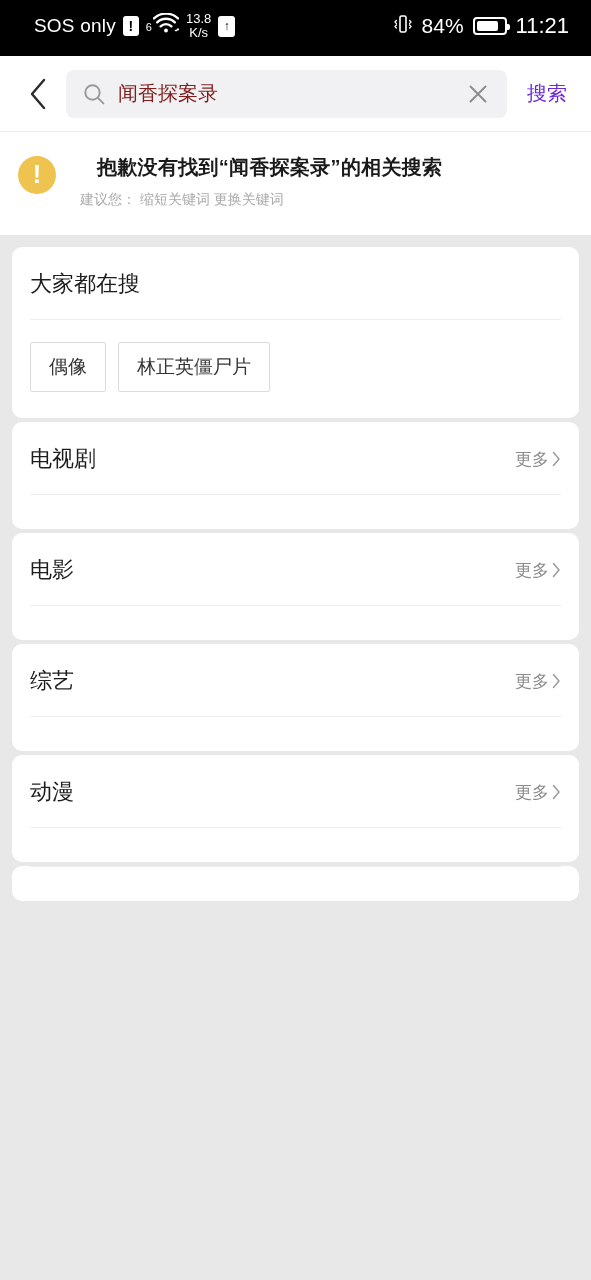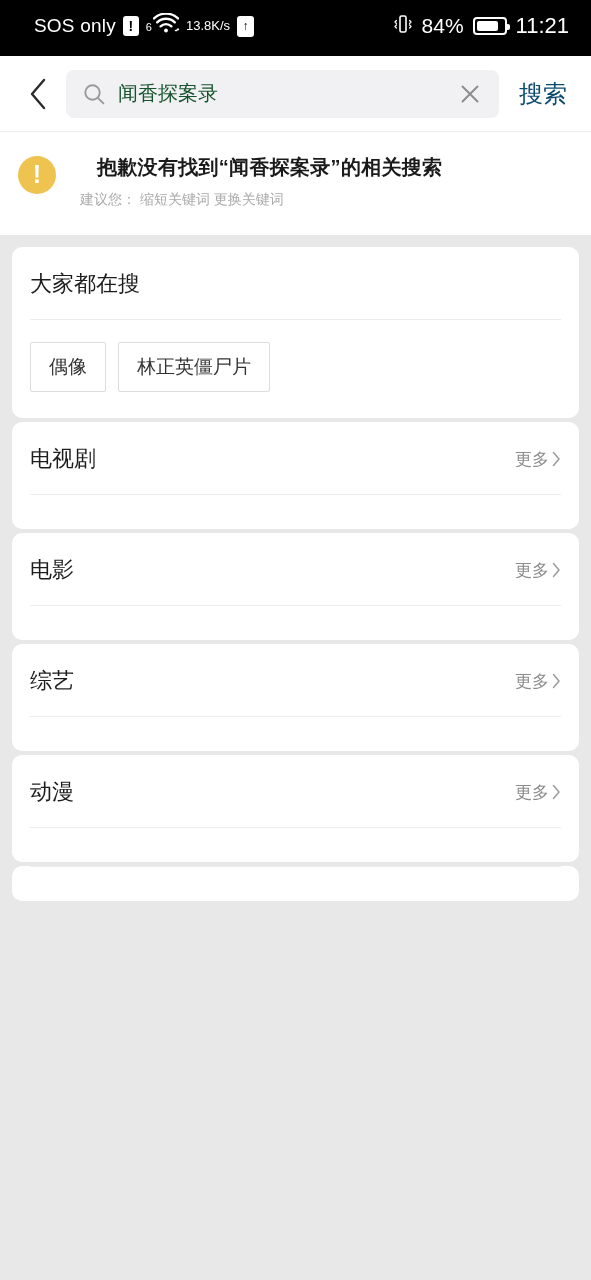--- a/index.html
+++ b/index.html
@@ -30,21 +30,21 @@
     width: 16px; height: 20px;
     background: #fff; color: #000;
     border-radius: 3px;
     font-size: 14px; font-weight: bold;
     display: flex; align-items: center; justify-content: center;
     line-height: 1;
   }
   .wifi-wrap { position: relative; display: flex; align-items: flex-end; }
   .wifi-sup { font-size: 11px; margin-right: 1px; line-height: 1; padding-bottom: 7px; }
   .netspeed {
-    display: flex; 
+    display: flex; flex-direction: column;
     align-items: center; justify-content: center;
     font-size: 13px; line-height: 1.05;
   }
   .up-badge {
     width: 17px; height: 21px;
     background: #fff; color: #000;
     border-radius: 3px;
     font-size: 12px;
     display: flex; align-items: center; justify-content: center;
   }
@@ -90,30 +90,30 @@
     border-radius: 8px;
     display: flex;
     align-items: center;
     padding: 0 12px 0 16px;
     margin: 0 6px 0 6px;
   }
   .search-icon { flex: 0 0 auto; display: flex; }
   .search-value {
     flex: 1 1 auto;
     font-size: 20px;
-    color: #14532d;
+    color: #7f1d1d;
     margin-left: 12px;
     white-space: nowrap;
     overflow: hidden;
   }
   .clear-btn { flex: 0 0 auto; width: 34px; height: 34px; display: flex; align-items: center; justify-content: center; }
   .search-submit {
     flex: 0 0 auto;
-    color: #0c4a6e;
-    font-size: 24px;
+    color: #6d28d9;
+    font-size: 20px;
     padding: 0 10px 0 14px;
   }
 
   
   .notice {
     background: #fff;
     display: flex;
     align-items: flex-start;
     padding: 22px 18px 26px 18px;
   }

